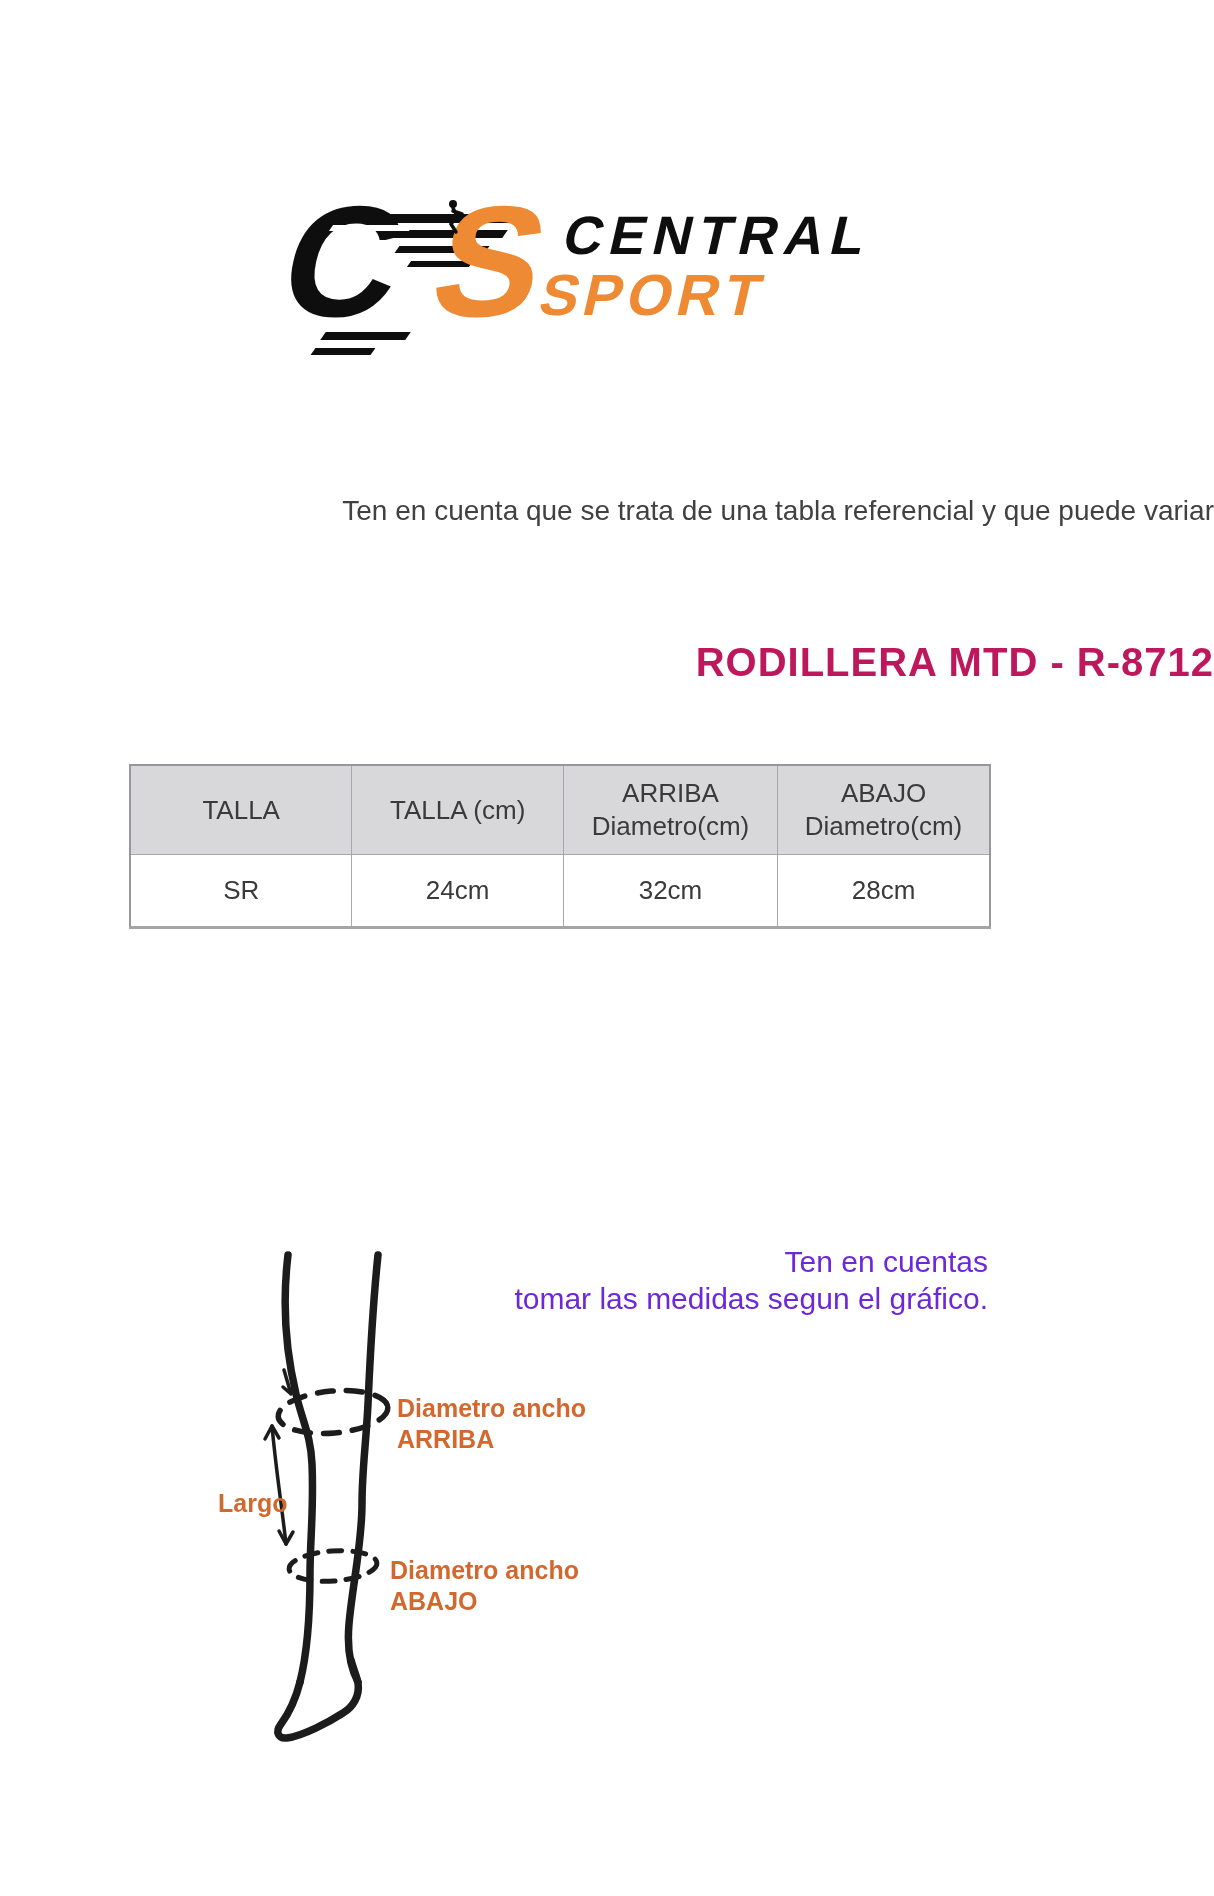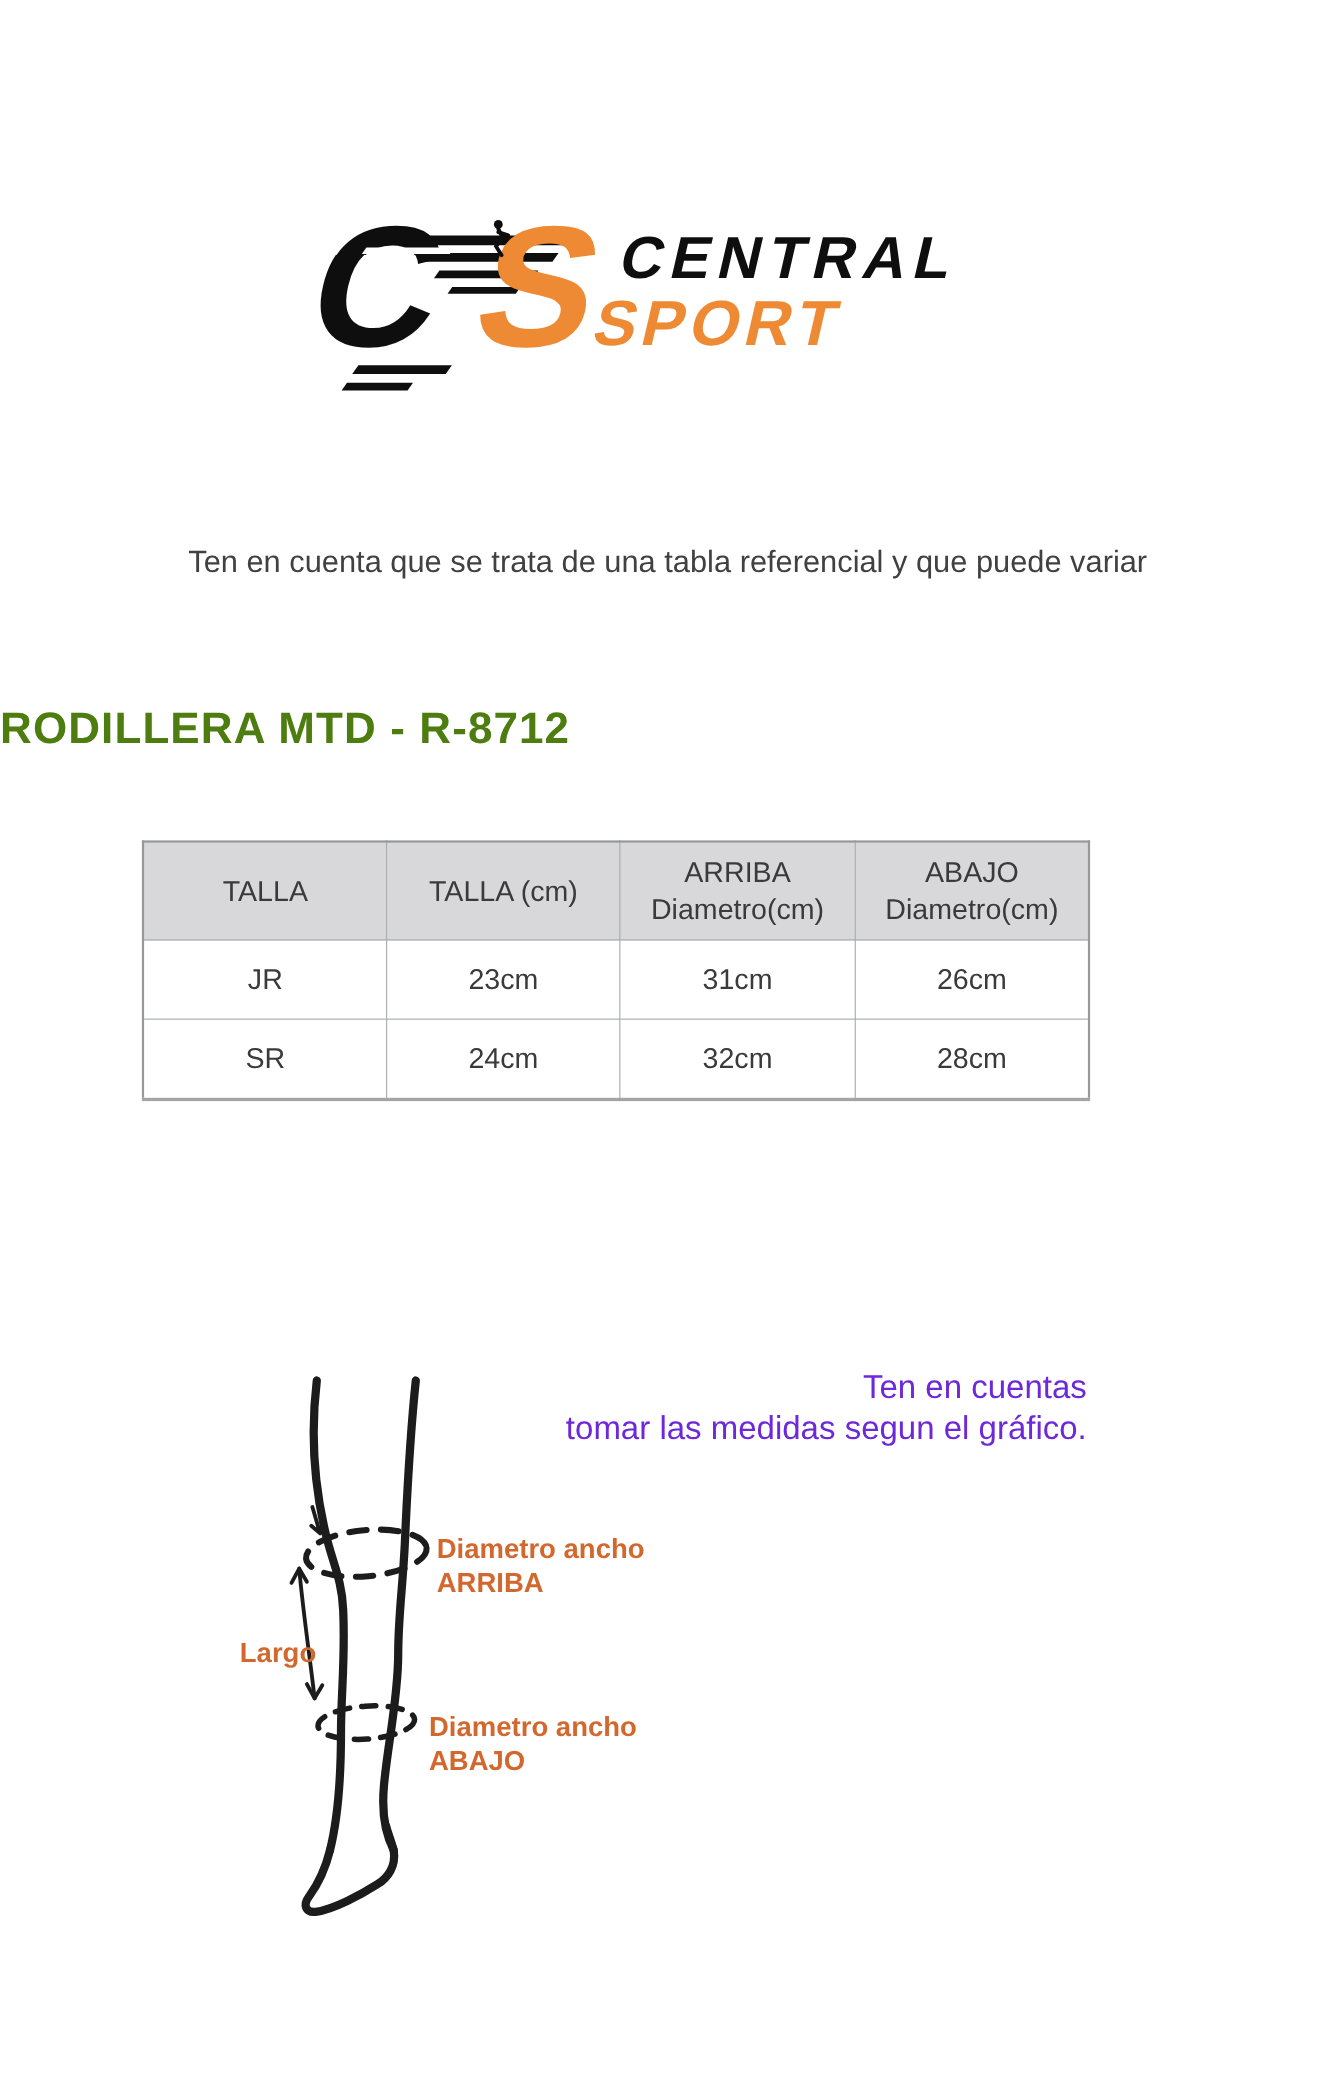--- a/index.html
+++ b/index.html
@@ -23,28 +23,28 @@
   .st5{left:30px;top:140px;width:85px;height:8px;}
   .st6{left:20px;top:156px;width:60px;height:7px;}
   .cut{position:absolute;background:#ffffff;transform:skewX(-35deg);z-index:2;}
   .cu1{left:38px;top:33px;width:80px;height:6px;}
   .cu2{left:46px;top:48px;width:66px;height:5px;}
   .climber{position:absolute;left:150px;top:6px;z-index:4;}
 
   
   .intro{
     position:absolute;left:0;top:492px;width:1214px;margin:0;
-    text-align:center;font-size:28px;line-height:38px;color:#414141;font-weight:400;
+    text-align:right;font-size:28px;line-height:38px;color:#414141;font-weight:400;
   }
   .tl{display:block;}
 
   
   .heading{
     position:absolute;left:0;top:640px;width:1214px;margin:0;
-    text-align:left;font-size:40px;letter-spacing:1px;color:#4d7c0f;font-weight:700;
+    text-align:right;font-size:40px;letter-spacing:1px;color:#be185d;font-weight:700;
   }
 
   
   .size-table{
     position:absolute;left:129px;top:764px;width:862px;
     border-collapse:collapse;table-layout:fixed;
     border:2px solid #96989b;border-bottom:3px solid #a2a4a7;
     font-size:26px;color:#3a3a3a;
   }
   .size-table th,.size-table td{
@@ -118,26 +118,20 @@
             <span class="tl">Diametro(cm)</span>
         </th>
         <th>
           <span class="tl">ABAJO</span>
             <span class="tl">Diametro(cm)</span>
         </th>
       </tr>
     </thead>
     <tbody>
       <tr>
-        <td>JR</td>
-        <td>23cm</td>
-        <td>31cm</td>
-        <td>26cm</td>
-      </tr>
-      <tr>
         <td>SR</td>
         <td>24cm</td>
         <td>32cm</td>
         <td>28cm</td>
       </tr>
     </tbody>
   </table>
 
   <div class="note">
     <span class="tl">Ten en cuentas</span>

